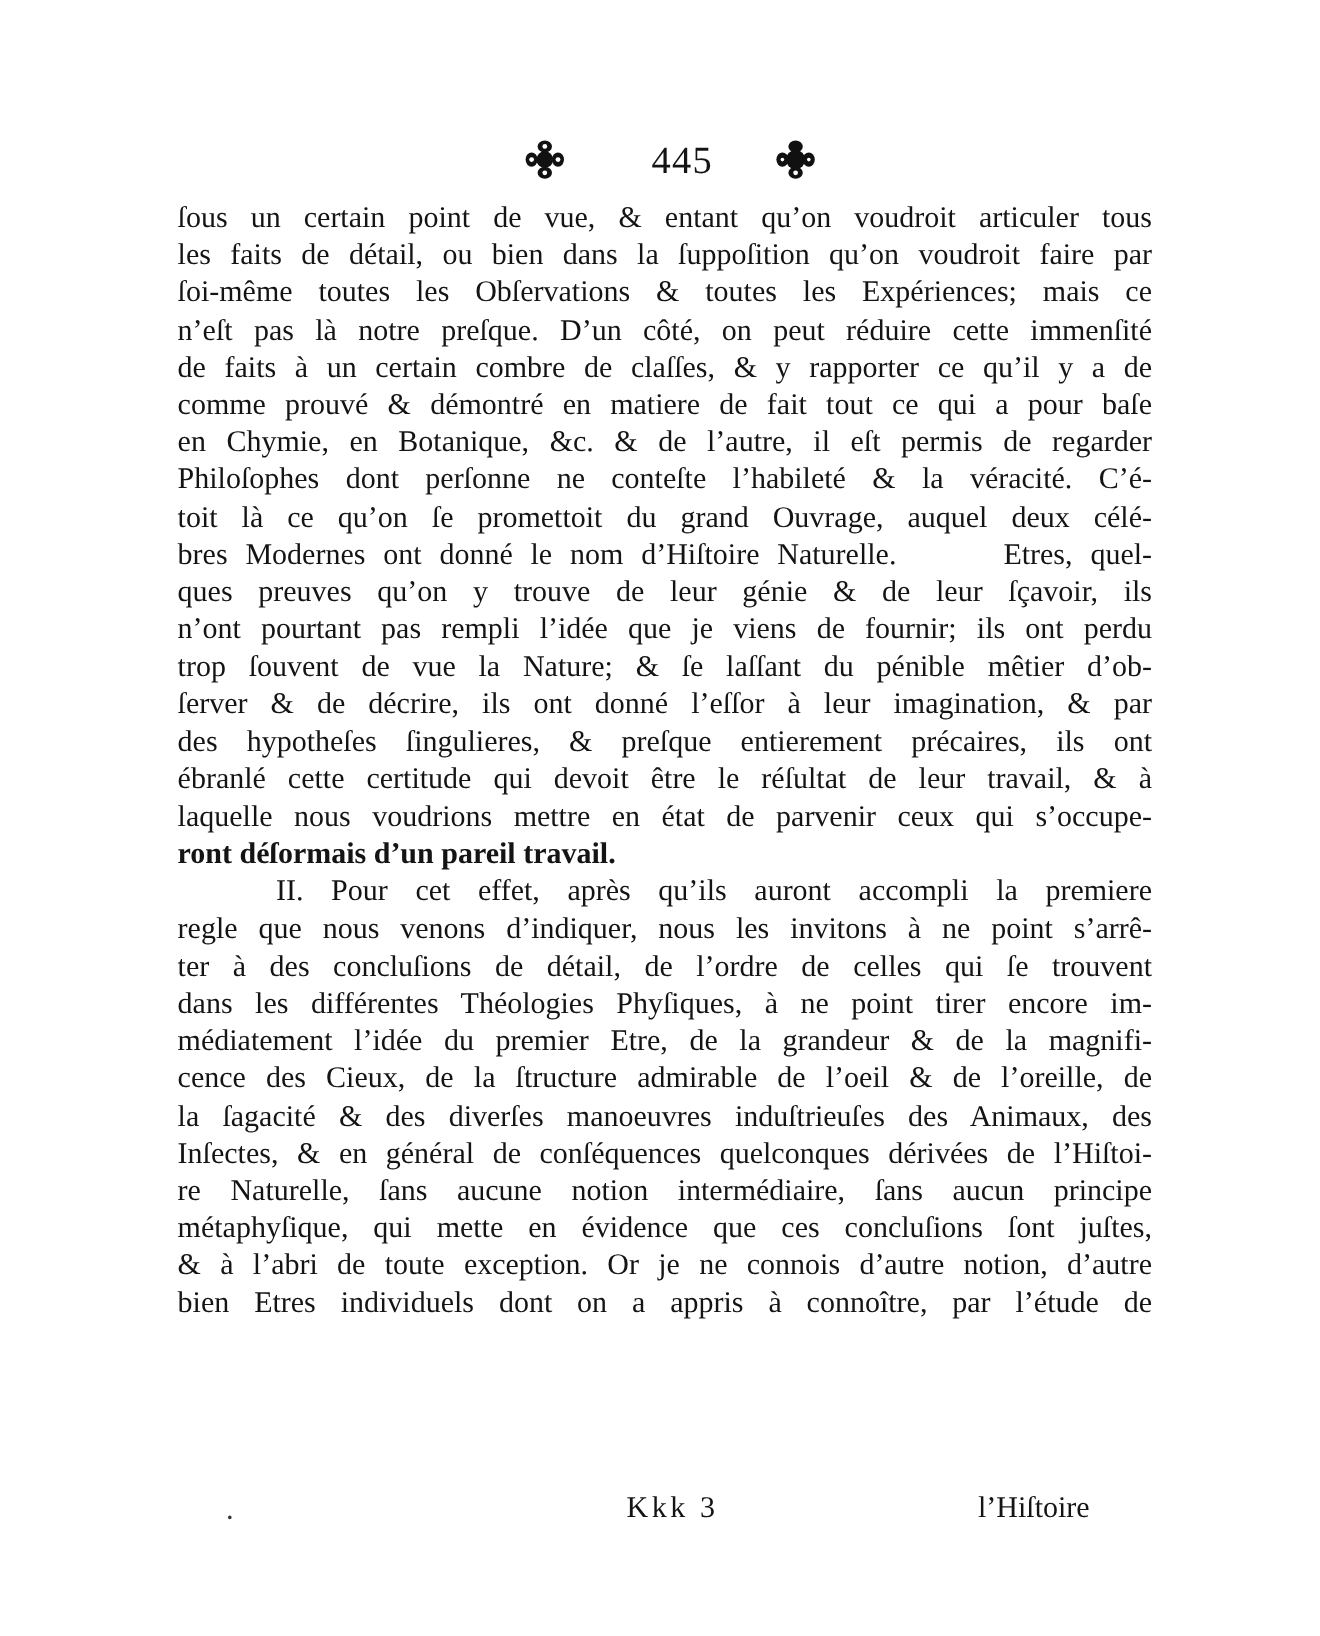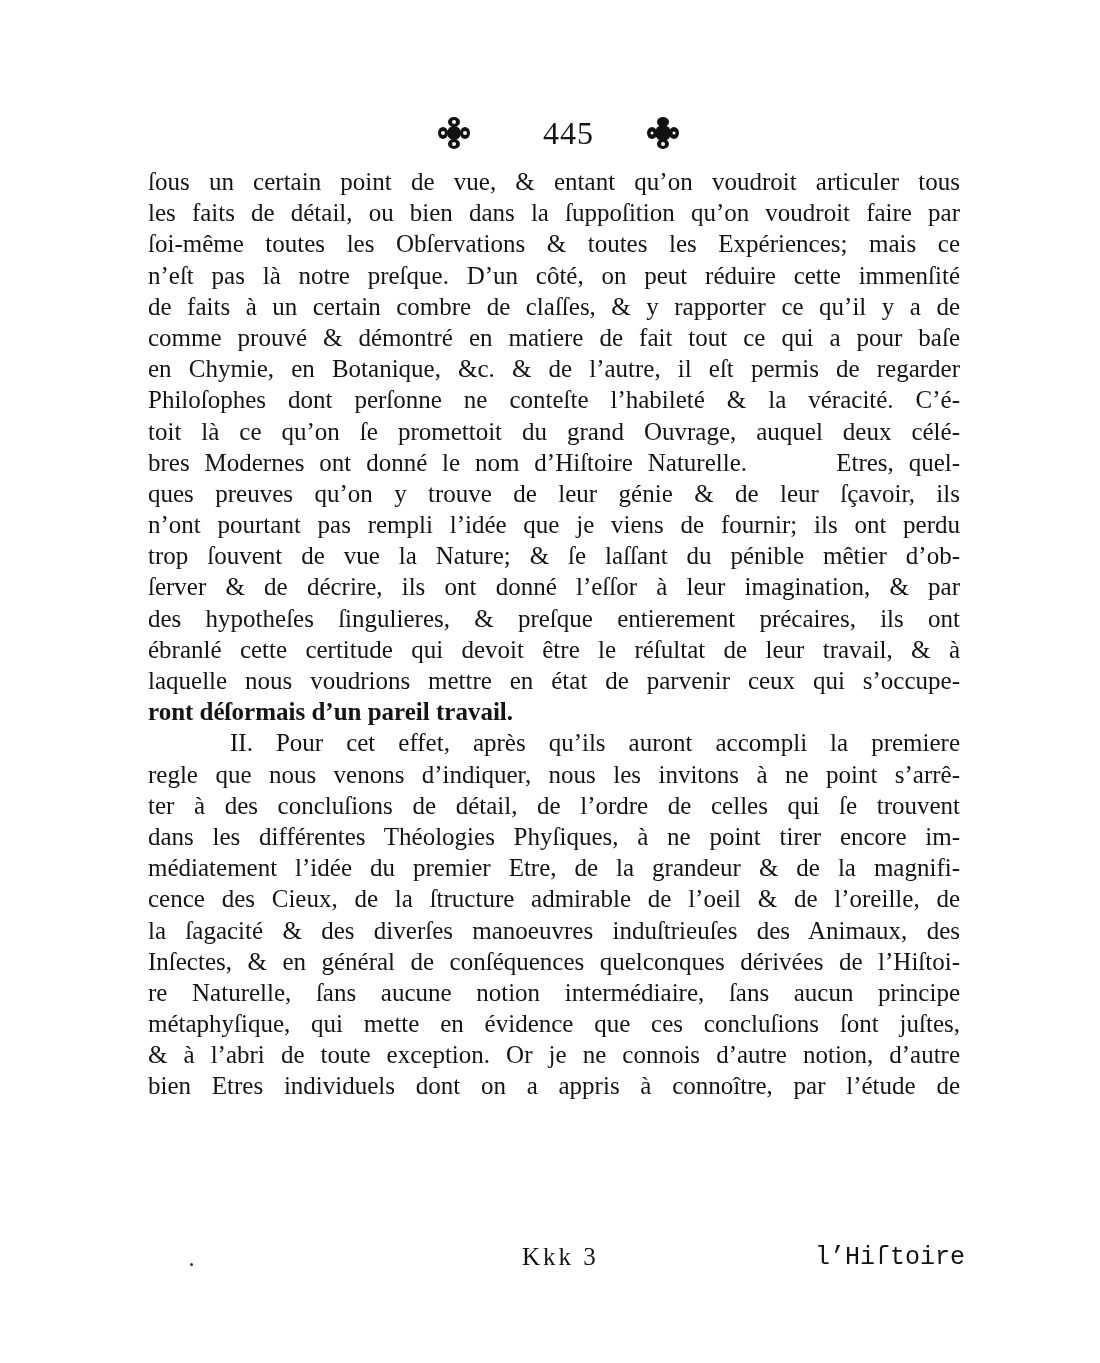--- a/index.html
+++ b/index.html
@@ -66,21 +66,20 @@
     .signature {
       position: absolute;
       left: 522px;
       top: 0;
       letter-spacing: 3px;
     }
     .catchword {
       position: absolute;
       left: 815px;
       top: 0;
-      font-family: Liberation Mono, monospace;
     }
     .speck {
       position: absolute;
       width: 3px;
       height: 3px;
       background: #333;
       border-radius: 50%;
     }
   </style>
 </head>

